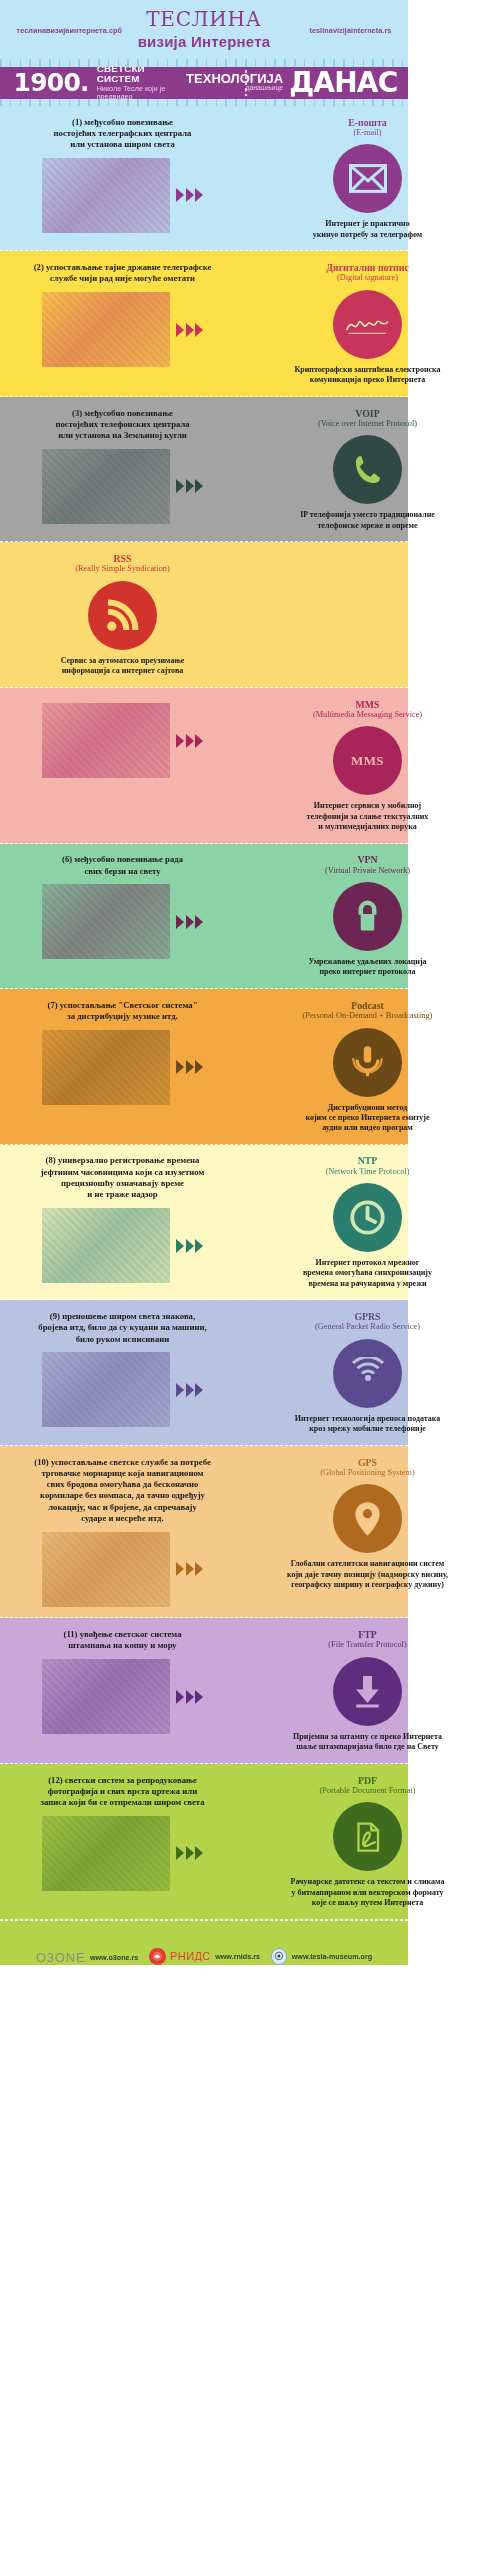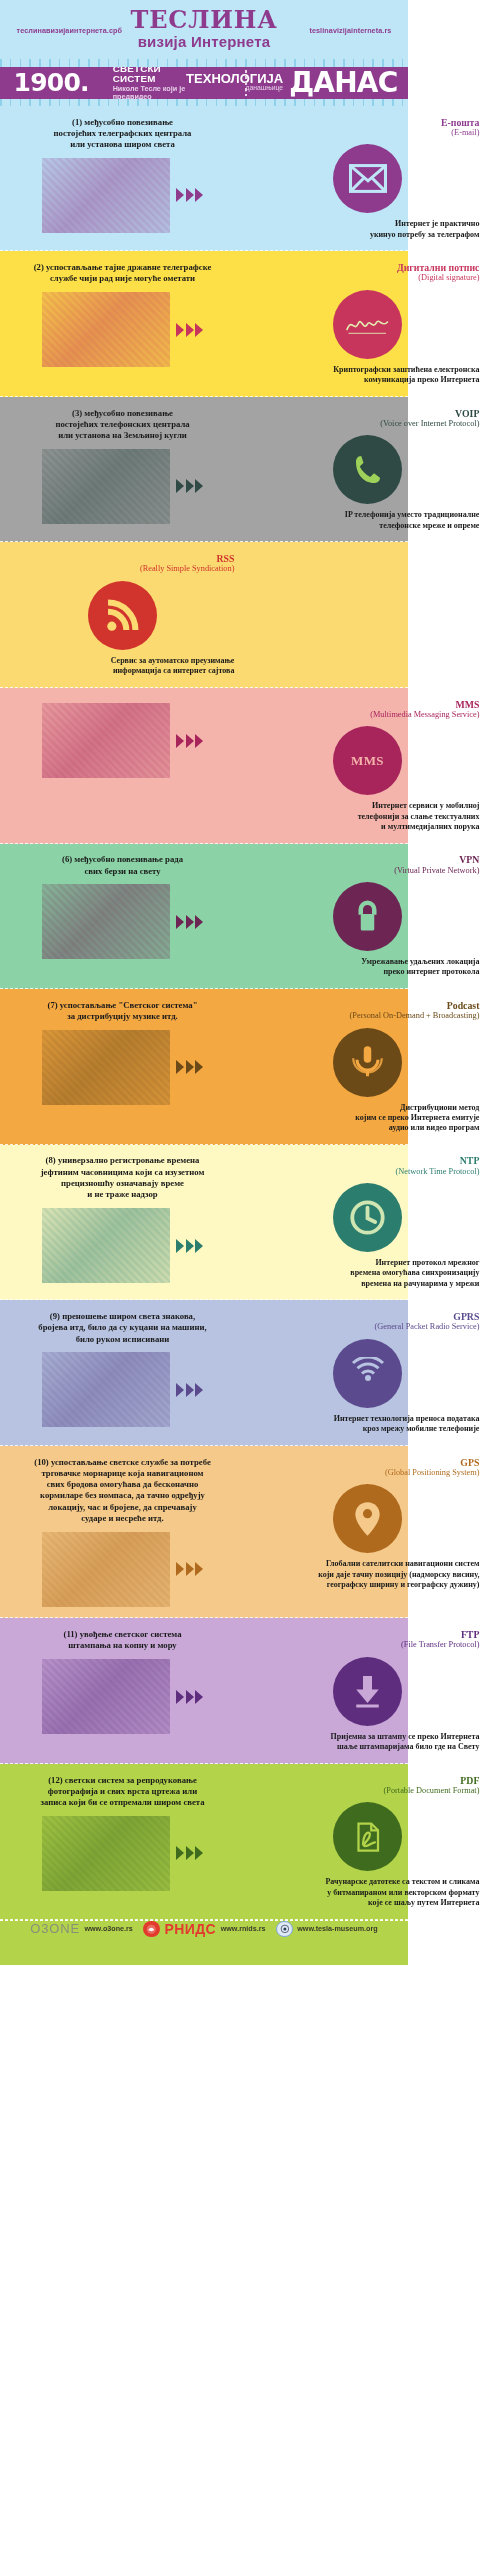--- a/index.html
+++ b/index.html
@@ -27,22 +27,22 @@
     letter-spacing:0.1px;
   }
   .mast-url.left { left:16.6px; }
   .mast-url.right { right:16.6px; }
   .mast-title {
     text-align:center;
     padding-top:4.5px;
   }
   .mast-title .l1 {
     font-family:"DejaVu Serif", serif;
-    font-weight:bold;
-    font-size:24px;
+    font-weight:normal;
+    font-size:20px;
     line-height:29px;
     color:#8e3b8e;
     letter-spacing:0.8px;
   }
   .mast-title .l2 {
     font-weight:bold;
     font-size:15px;
     line-height:16.6px;
     color:#8e3b8e;
     letter-spacing:0.2px;
@@ -71,46 +71,46 @@
   .band-left { width:245px; display:flex; align-items:center; padding-left:13.6px; }
   .band-right { width:245px; display:flex; align-items:center; justify-content:flex-end; padding-right:10.6px; }
   .year {
     font-family:"DejaVu Sans", sans-serif;
     font-weight:bold;
     font-size:25px;
     color:#ffffff;
     line-height:25px;
     letter-spacing:-0.8px;
   }
-  .band-left .txtwrap { margin-left:24px; }
+  .band-left .txtwrap { margin-left:8px; }
   .band-caps {
     font-size:9.8px; font-weight:bold; color:#ffffff; line-height:10.6px; letter-spacing:0.2px;
   }
   .band-sub {
-    font-size:7.2px; color:#e8cfe8; line-height:8.3px;font-weight:bold;
+    font-size:7.2px; color:#e8cfe8; line-height:8.3px;
   }
   .band-right .techwrap { text-align:right; margin-right:6px; }
   .tech-caps { font-size:13px; font-weight:bold; color:#ffffff; line-height:9.8px; }
   .tech-sub { font-size:6.8px; color:#e8cfe8; line-height:7.5px; }
   .danas {
     font-family:"DejaVu Sans", sans-serif;
     font-weight:bold; font-size:28px; color:#ffffff; line-height:28px; letter-spacing:-0.8px;
   }
 
   
   .row {
     position:relative;
     padding:10.6px 0 10.6px 0;
     border-bottom:1.5px dashed rgba(255,255,255,.85);
     display:block;
     font-family:Liberation Serif, serif;
   }
   .row-inner { display:flex; width:490px; }
   .col-left { width:245px; padding:0 10.6px; text-align:center; }
-  .col-right { width:245px; padding:0 10.6px; text-align:right; }
+  .col-right { width:245px; padding:0 10.6px; text-align:center; }
 
   .old-text {
     font-size:8.7px;
     line-height:11.3px;
     color:#1a1a1a;
     font-weight:bold;
     margin-bottom:7.5px;
   }
   .tech-title {
     font-size:9.8px; font-weight:bold; line-height:11.3px;
@@ -153,35 +153,35 @@
   }
   .circle svg { display:block; }
   .circle .lbl {
     font-weight:bold; font-size:13px; letter-spacing:0.4px;
   }
 
   
   .footer {
     background:#b3d44a;
     height:45px;
-    display:flex; align-items:flex-start; justify-content:center;
+    display:flex; align-items:flex-end; justify-content:center;
     gap:10.6px;
     border-top:1.5px dashed #ffffff;
   }
   .foot-item { display:flex; align-items:center; gap:4.5px; }
   .foot-txt { font-size:7.2px; font-weight:bold; color:#3a3a2a; }
   .ozone-logo {
     font-size:13px; color:#8a8f7a; letter-spacing:0.8px; font-family:"Liberation Sans", sans-serif;
   }
   .rnids-badge {
     width:16.6px; height:16.6px; border-radius:50%;
     background:#e23b2e; display:flex; align-items:center; justify-content:center;
     color:#fff; font-size:6.8px; font-weight:bold;
   }
-  .rnids-word { font-size:14px; font-weight:bold; color:#e23b2e; letter-spacing:0.4px; }
+  .rnids-word { font-size:11px; font-weight:normal; color:#e23b2e; letter-spacing:0.4px; }
   .museum-badge {
     width:16.6px; height:16.6px; border-radius:50%;
     background:#dfe9f6; border:1.5px solid #7fa7d8;
     display:flex; align-items:center; justify-content:center;
     font-size:7.5px; color:#2c3e55;
   }
 </style>
 </head>
 <body>
 

